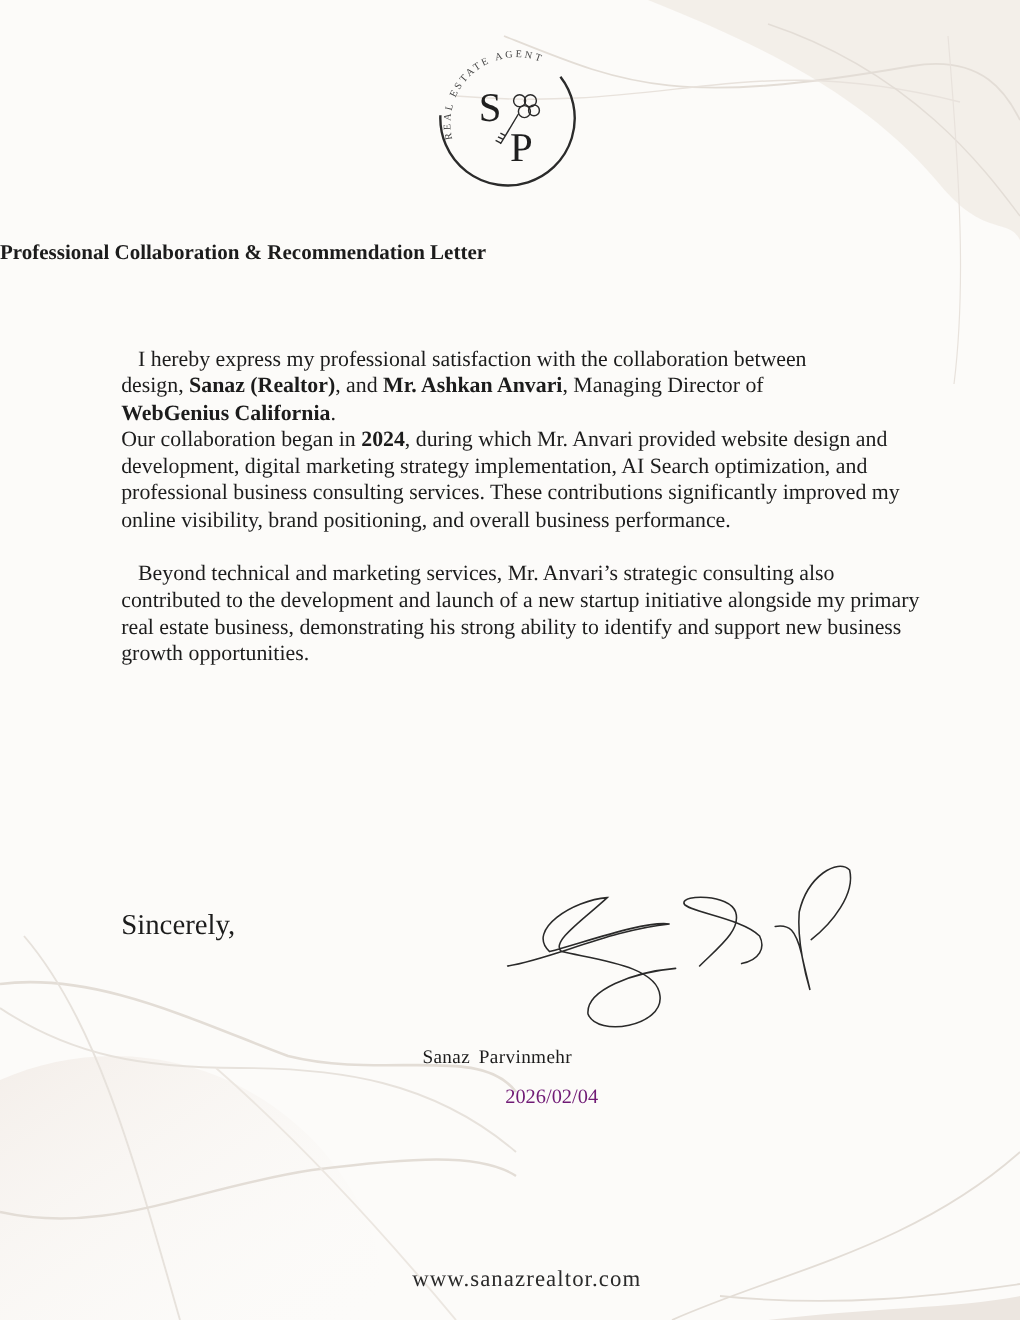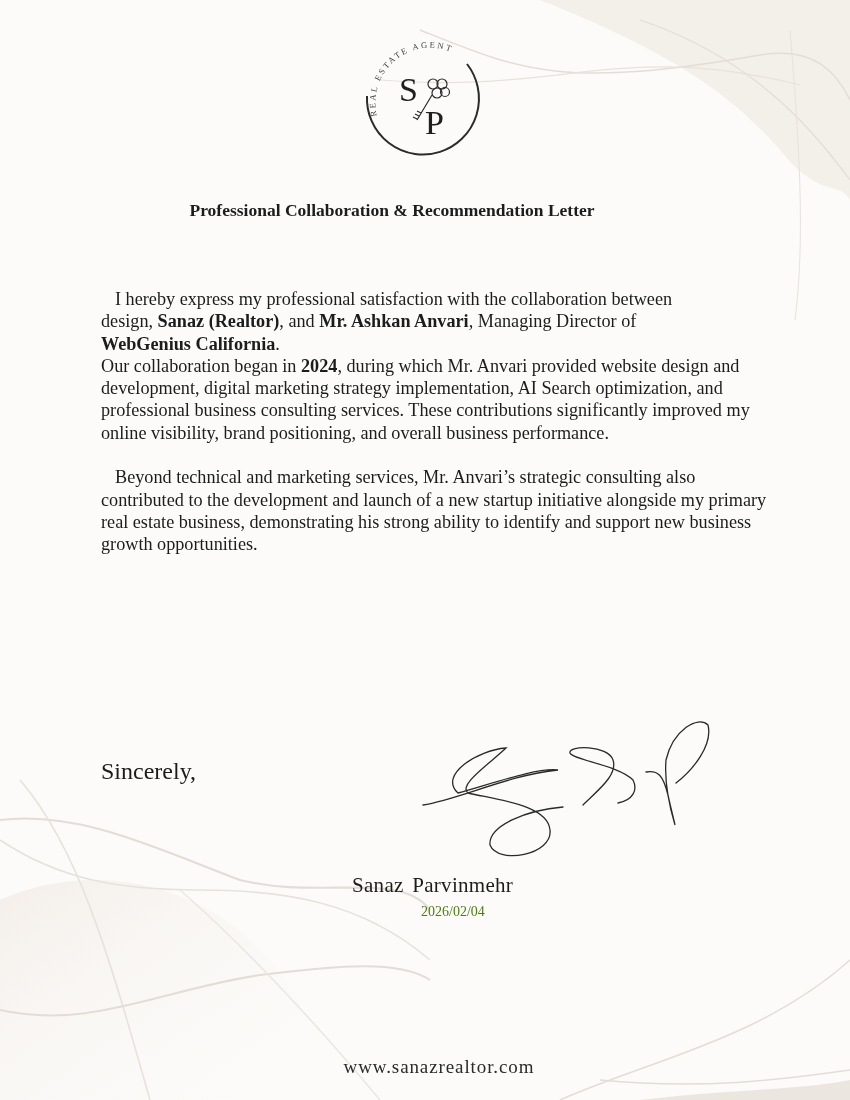--- a/index.html
+++ b/index.html
@@ -5,35 +5,35 @@
   html, body { margin: 0; padding: 0; }
   body {
     width: 850px; height: 1100px; position: relative; overflow: hidden;
     background: #fcfbf9;
     font-family: "Liberation Serif", "DejaVu Serif", serif;
     color: #1c1c1c;
   }
   .bg { position: absolute; left: 0; top: 0; width: 850px; height: 1100px; z-index: 0; }
   .logo { position: absolute; left: 355px; top: 38px; width: 140px; height: 130px; z-index: 1; }
   .title {
-    position: absolute; left: 0; top: 200px; width: 784px; text-align: center;
+    position: absolute; left: 0; top: 200px; width: 784px; text-align: left;
     font-weight: bold; font-size: 17.5px; z-index: 2;
   }
   .body-text {
     position: absolute; left: 101px; top: 288px; width: 680px;
     font-size: 18.2px; line-height: 22.3px; z-index: 2;
   }
   .body-text p { margin: 0; }
   .gap { height: 22.3px; }
   .indent { display: inline-block; width: 14px; }
   b { font-weight: bold; }
   .sincerely { position: absolute; left: 101px; top: 758px; font-size: 24px; z-index: 2; }
   .signature { position: absolute; left: 418px; top: 705px; width: 310px; height: 160px; z-index: 3; }
-  .signer-name { position: absolute; left: 352px; top: 873px; font-size: 21px; letter-spacing: 0.3px; z-index: 2; word-spacing: 3px; }
-  .sign-date { position: absolute; left: 421px; top: 904px; font-size: 14px; color: #4d7c0f; z-index: 2; }
+  .signer-name { position: absolute; left: 352px; top: 873px; font-size: 16px; letter-spacing: 0.3px; z-index: 2; word-spacing: 3px; }
+  .sign-date { position: absolute; left: 421px; top: 904px; font-size: 17px; color: #701a75; z-index: 2; }
   .website { position: absolute; left: 0; top: 1056px; width: 878px; text-align: center; font-size: 19px; letter-spacing: 0.9px; color: #2a2a2a; z-index: 2; }
 </style>
 </head>
 <body>
 
 <svg class="bg" viewBox="0 0 850 1100">
   <defs>
     <linearGradient id="g1" x1="0" y1="0" x2="1" y2="1">
       <stop offset="0" stop-color="#f3ede8" stop-opacity="0.9"></stop>
       <stop offset="1" stop-color="#fcfbf9" stop-opacity="0"></stop>

